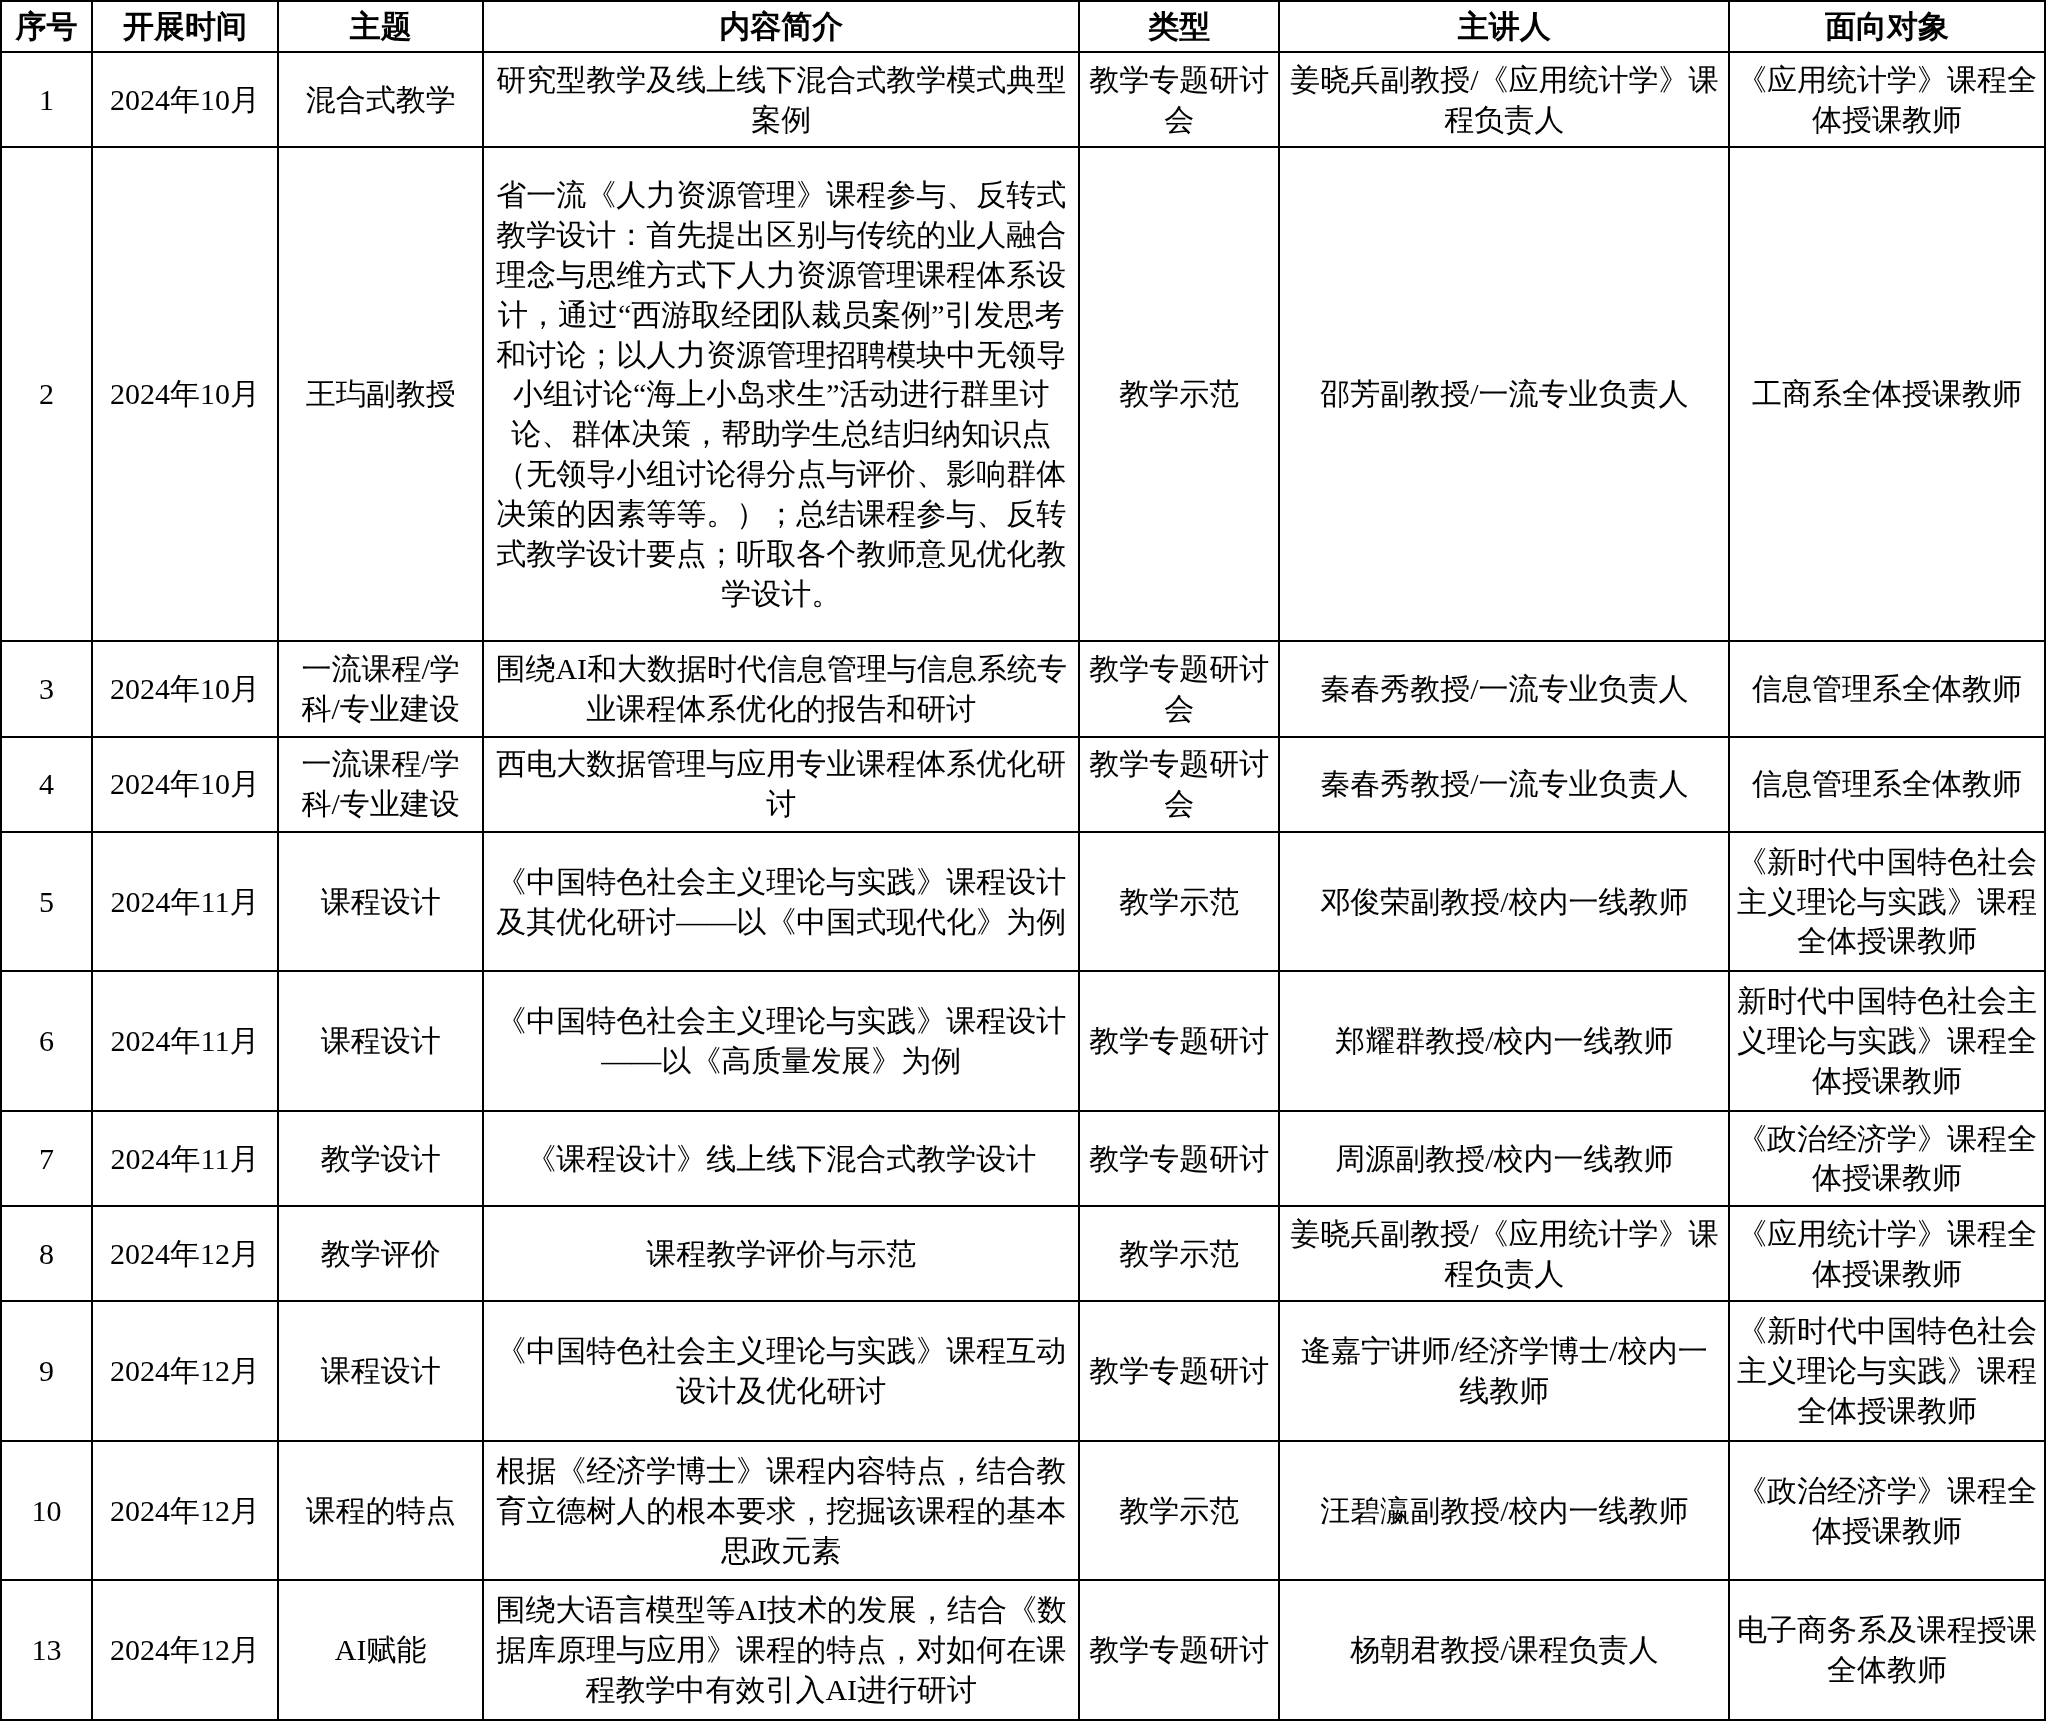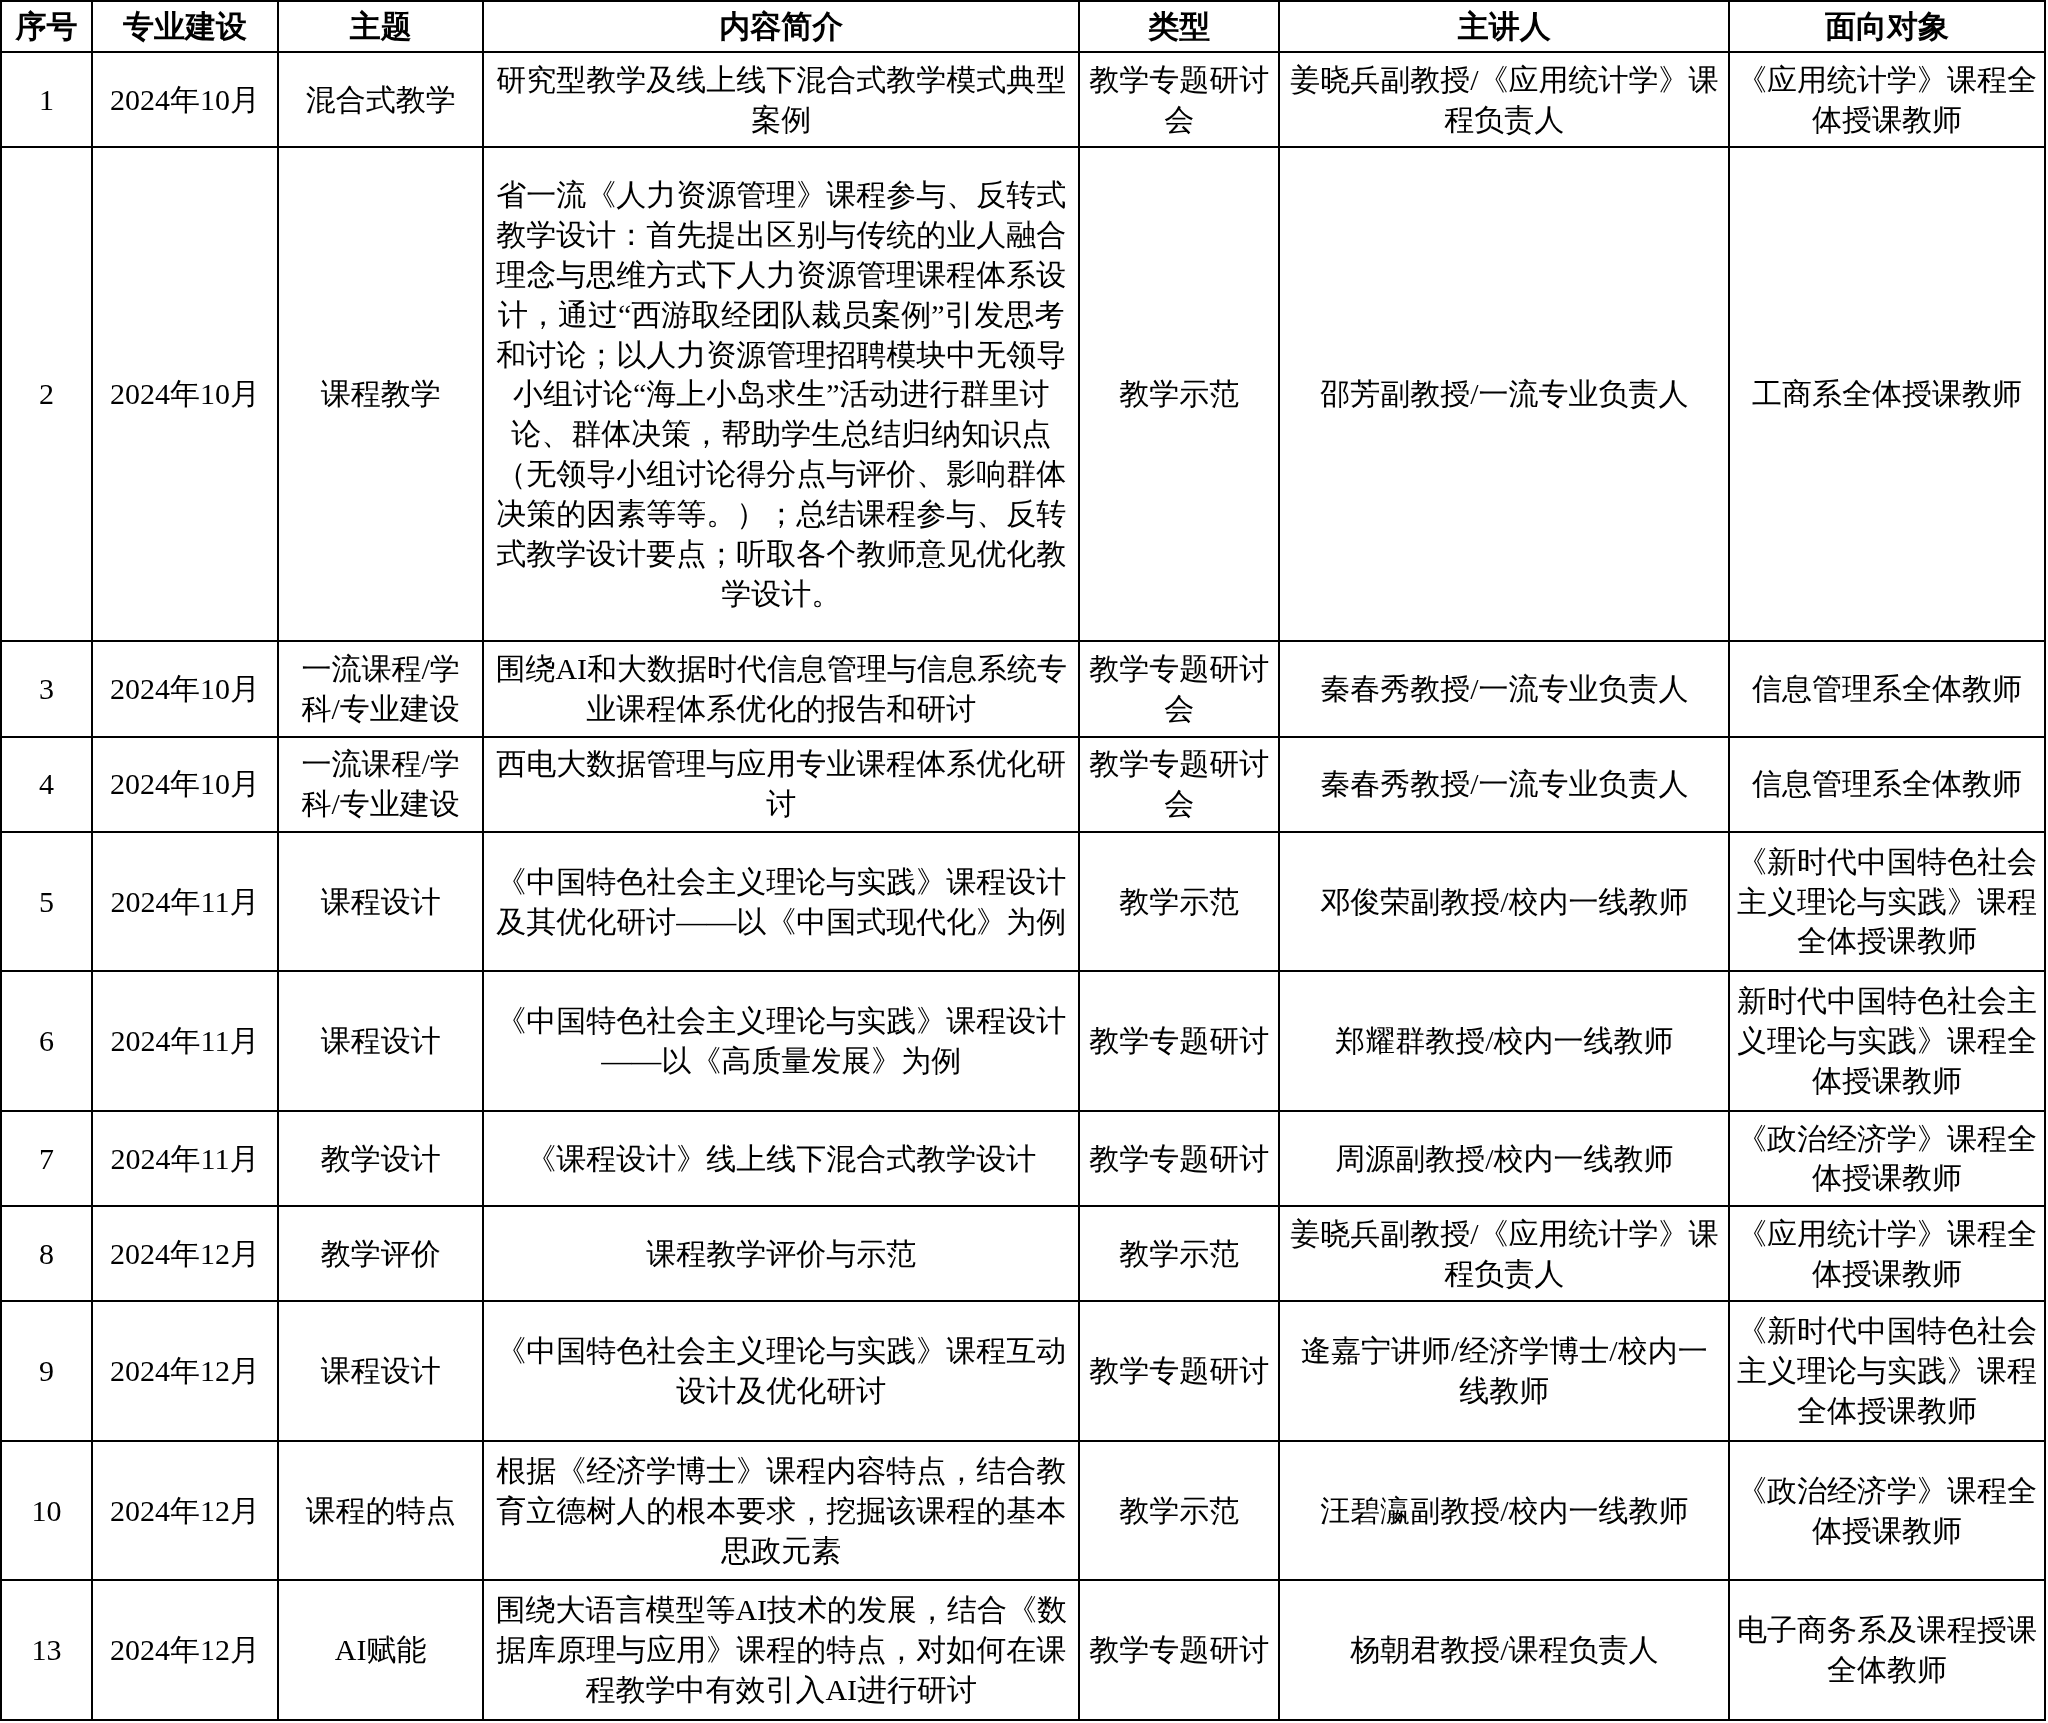--- a/index.html
+++ b/index.html
@@ -54,42 +54,42 @@
     <col class="c-time">
     <col class="c-topic">
     <col class="c-content">
     <col class="c-type">
     <col class="c-speaker">
     <col class="c-audience">
   </colgroup>
   <thead>
     <tr style="height: 44px; padding-left: 48px;">
       <th>序号</th>
-      <th>专业建设</th>
+      <th>开展时间</th>
       <th>主题</th>
       <th>内容简介</th>
       <th>类型</th>
       <th>主讲人</th>
       <th>面向对象</th>
     </tr>
   </thead>
   <tbody>
       <tr style="height: 73px;">
         <td>1</td>
         <td>2024年10月</td>
         <td>混合式教学</td>
         <td>研究型教学及线上线下混合式教学模式典型案例</td>
         <td>教学专题研讨会</td>
         <td>姜晓兵副教授/《应用统计学》课程负责人</td>
         <td>《应用统计学》课程全体授课教师</td>
       </tr>
       <tr style="height: 438px;">
         <td>2</td>
         <td>2024年10月</td>
-        <td>课程教学</td>
+        <td>王玙副教授</td>
         <td>省一流《人力资源管理》课程参与、反转式教学设计：首先提出区别与传统的业人融合理念与思维方式下人力资源管理课程体系设计，通过“西游取经团队裁员案例”引发思考和讨论；以人力资源管理招聘模块中无领导小组讨论“海上小岛求生”活动进行群里讨论、群体决策，帮助学生总结归纳知识点（无领导小组讨论得分点与评价、影响群体决策的因素等等。）；总结课程参与、反转式教学设计要点；听取各个教师意见优化教学设计。</td>
         <td>教学示范</td>
         <td>邵芳副教授/一流专业负责人</td>
         <td>工商系全体授课教师</td>
       </tr>
       <tr style="height: 79px;">
         <td>3</td>
         <td>2024年10月</td>
         <td>一流课程/学科/专业建设</td>
         <td>围绕AI和大数据时代信息管理与信息系统专业课程体系优化的报告和研讨</td>

